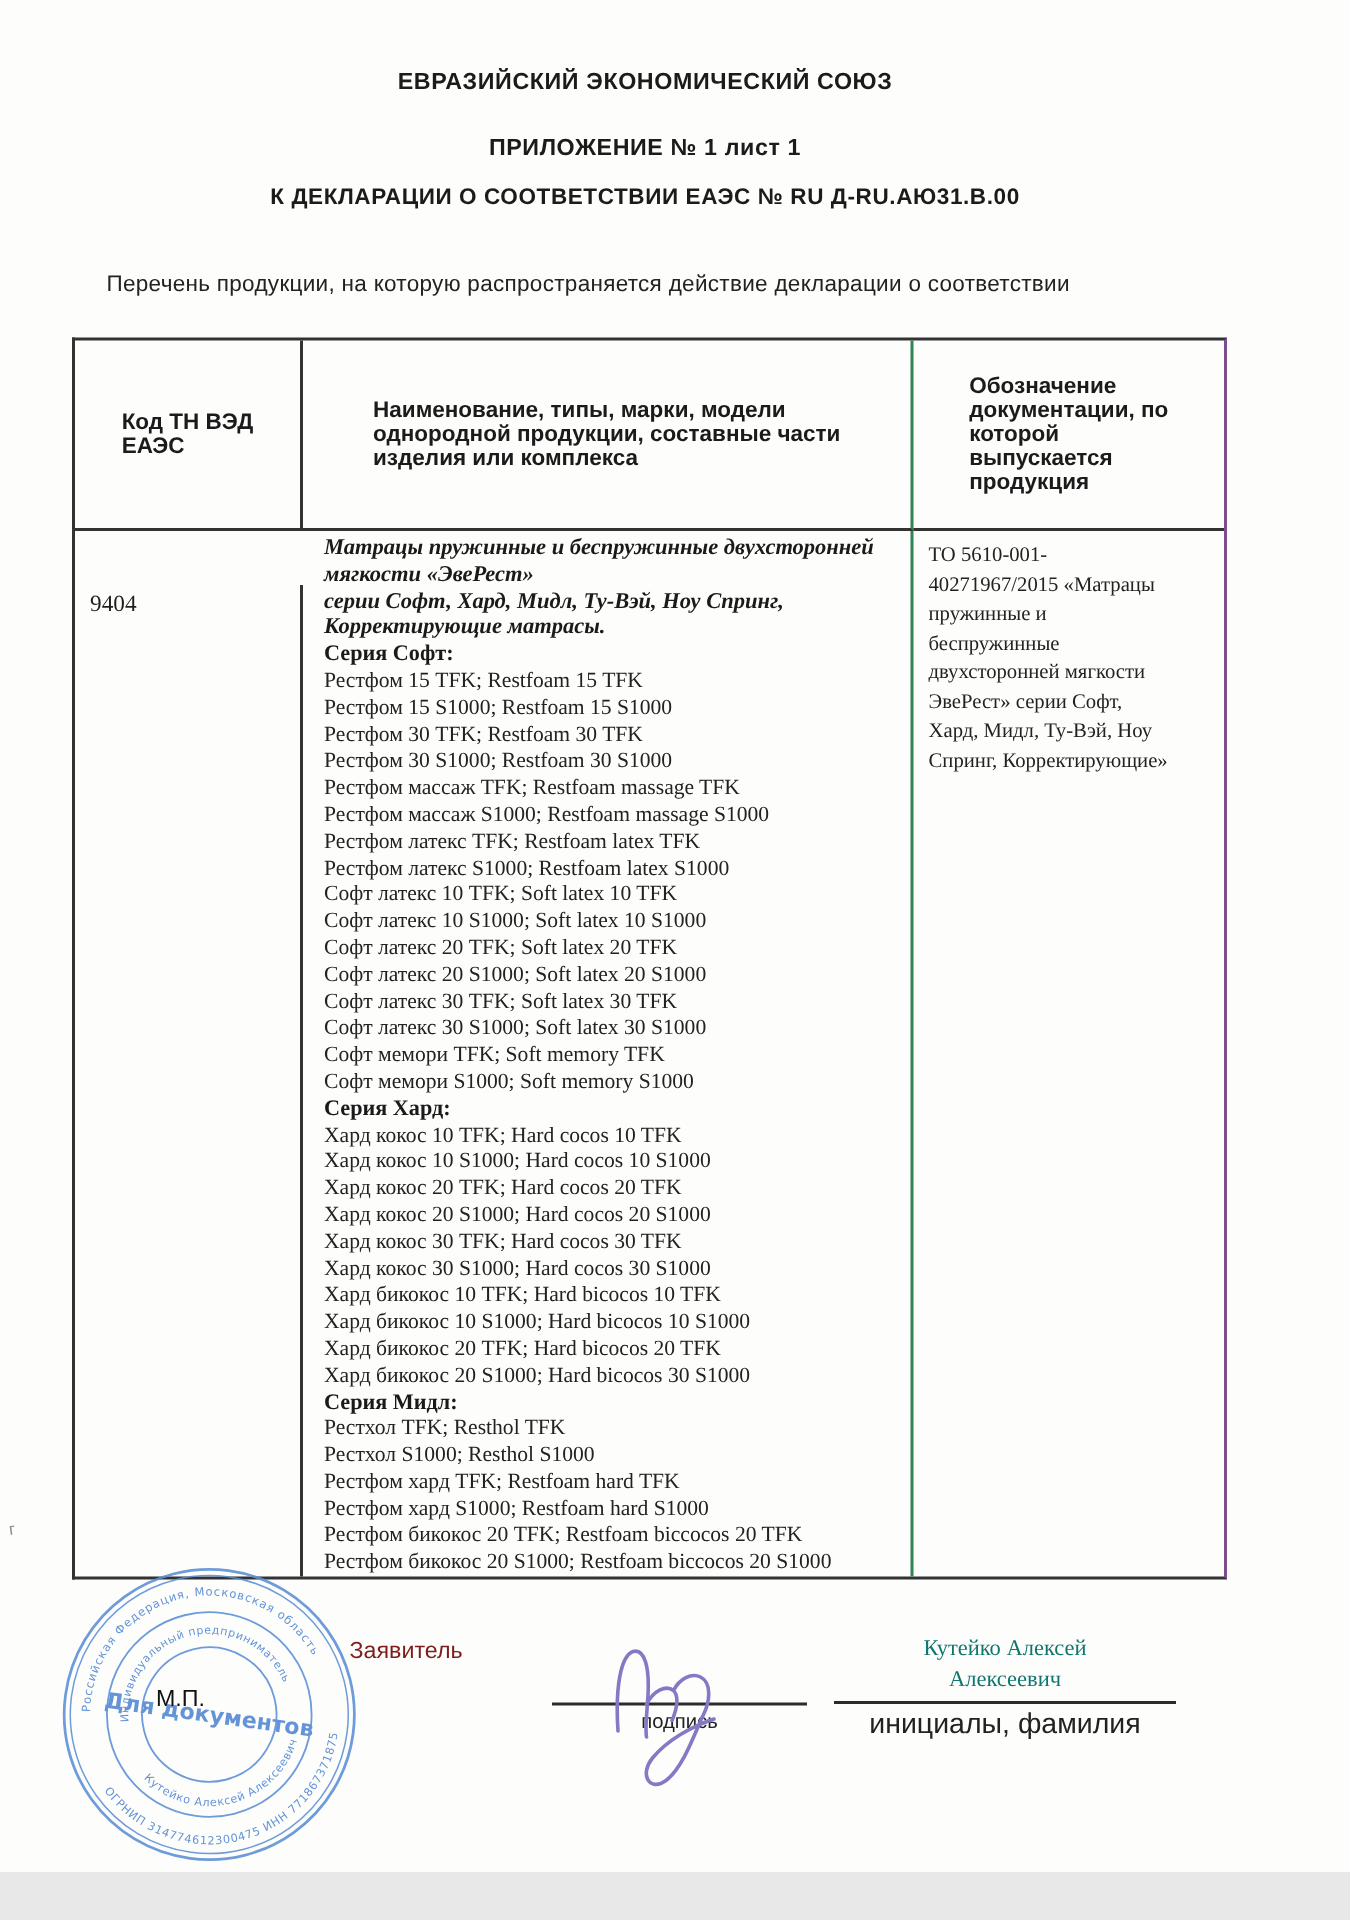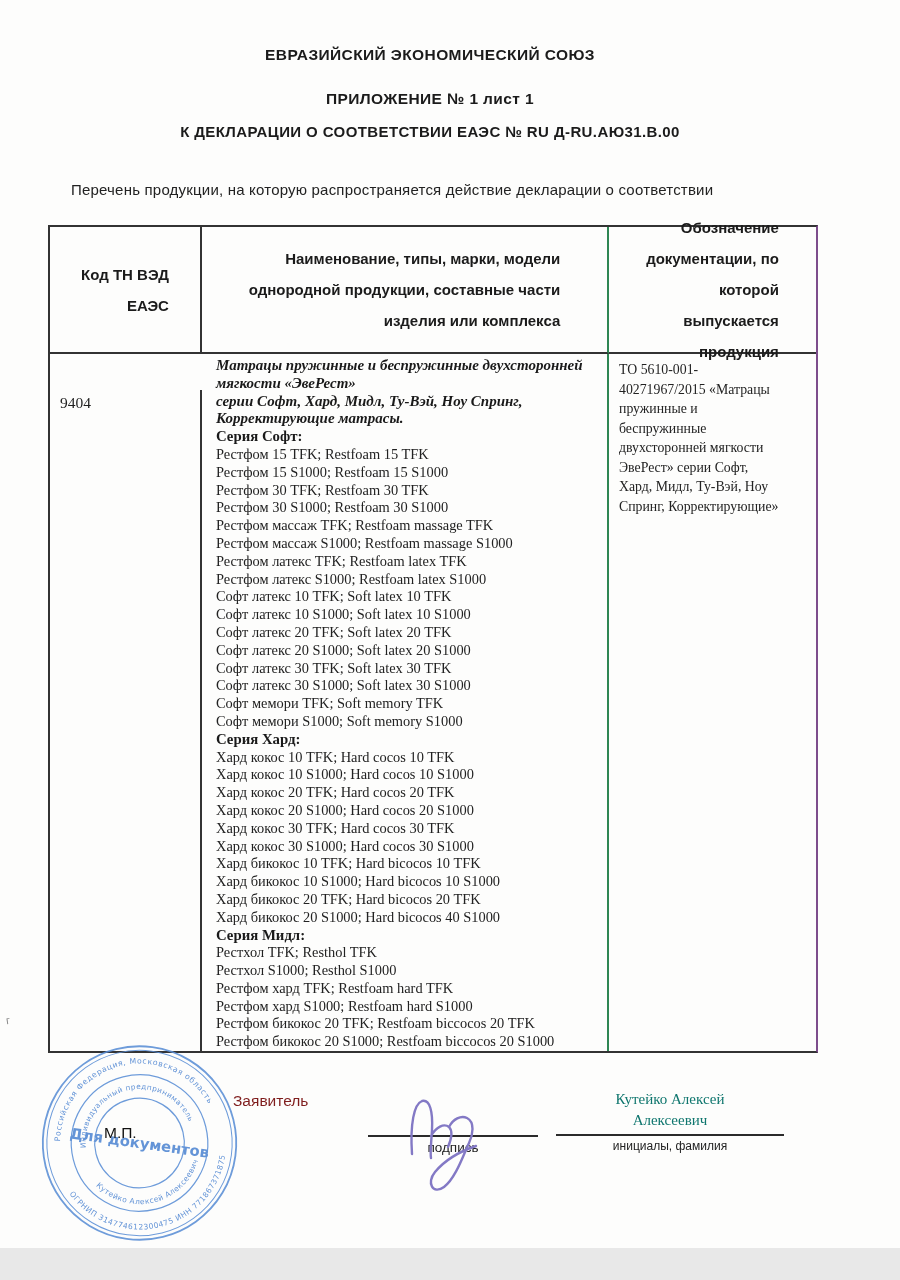--- a/index.html
+++ b/index.html
@@ -9,42 +9,42 @@
   .title{left:0;width:860px;text-align:center;font-weight:bold;font-size:15.5px;
          letter-spacing:.4px;color:#1b1b1b;}
   .t1{top:46px;} .t2{top:90px;} .t3{top:123px;font-size:15px;text-align:center;}
   .intro{top:181px;left:71px;font-size:15px;letter-spacing:.2px;color:#222;}
 
   
   .tbl{left:48px;top:225px;width:766px;border:2px solid #333;border-right-color:#7d4d8c;
        display:grid;grid-template-columns:152px 407px 1fr;grid-template-rows:127px auto;
        background:#fdfdfc;}
   .hc{border-bottom:2px solid #333;display:flex;align-items:center;justify-content:center;
-      text-align:right;font-weight:bold;font-size:15px;line-height:31px;white-space:pre-line;
+      text-align:left;font-weight:bold;font-size:15px;line-height:16px;white-space:pre-line;
       color:#1b1b1b;}
   .hc1{border-right:2px solid #333;}
   .hc2{border-right:2px solid #2e8653;}
   .bc{font-family:"Liberation Serif",serif;}
   .bc1{border-right:2px solid #333;font-size:15.5px;padding:4px 0 0 10px;margin-top:36px;}
   .bc2{border-right:2px solid #2e8653;padding:3px 18px 0 14px;}
   .bc3{font-size:13.8px;line-height:19.5px;padding:6px 4px 0 10px;white-space:pre-line;
        color:#222;}
   .pline{font-size:14.4px;line-height:17.8px;white-space:nowrap;color:#222;}
   .pline.bi{font-weight:bold;font-style:italic;font-size:15px;color:#1a1a1a;}
   .pline.b{font-weight:bold;font-size:14.8px;color:#1a1a1a;}
 
   
   .mp{left:104px;top:1092px;font-size:15.5px;color:#111;z-index:3;margin-top:32px;}
   .applicant{left:233px;top:1092px;font-size:15.5px;color:#7f1d1d;}
   .sig-line{left:368px;top:1135px;width:170px;border-top:2.2px solid #2b2b2b;height:0;}
   .sig-cap{left:368px;top:1140px;width:170px;text-align:center;font-size:13.5px;color:#222;}
   .name{left:556px;top:1089px;width:228px;text-align:center;white-space:pre-line;
         font-family:"Liberation Serif",serif;font-size:15px;line-height:21px;color:#0f766e;}
   .name-line{left:556px;top:1134px;width:228px;border-top:2.2px solid #2b2b2b;height:0;}
-  .name-cap{left:556px;top:1139px;width:228px;text-align:center;font-size:12px;color:#222;}
+  .name-cap{left:556px;top:1139px;width:228px;text-align:center;font-size:19px;color:#222;}
   .stamp{left:28px;top:1038px;width:224px;height:214px;transform:rotate(-14deg);opacity:.88;z-index:2;}
   .sig-svg{left:398px;top:1090px;width:120px;height:112px;z-index:2;}
   .artifact{left:6px;top:1014px;font-size:11px;color:#888;transform:rotate(-8deg);}
 </style>
 </head>
 <body>
 
 <div class="page">
 
   <div class="abs title t1">ЕВРАЗИЙСКИЙ ЭКОНОМИЧЕСКИЙ СОЮЗ</div>
@@ -91,21 +91,21 @@
         <div class="pline b">Серия Хард:</div>
         <div class="pline">Хард кокос 10 TFK; Hard cocos 10 TFK</div>
         <div class="pline">Хард кокос 10 S1000; Hard cocos 10 S1000</div>
         <div class="pline">Хард кокос 20 TFK; Hard cocos 20 TFK</div>
         <div class="pline">Хард кокос 20 S1000; Hard cocos 20 S1000</div>
         <div class="pline">Хард кокос 30 TFK; Hard cocos 30 TFK</div>
         <div class="pline">Хард кокос 30 S1000; Hard cocos 30 S1000</div>
         <div class="pline">Хард бикокос 10 TFK; Hard bicocos 10 TFK</div>
         <div class="pline">Хард бикокос 10 S1000; Hard bicocos 10 S1000</div>
         <div class="pline">Хард бикокос 20 TFK; Hard bicocos 20 TFK</div>
-        <div class="pline">Хард бикокос 20 S1000; Hard bicocos 40 S1000</div>
+        <div class="pline">Хард бикокос 20 S1000; Hard bicocos 30 S1000</div>
         <div class="pline b">Серия Мидл:</div>
         <div class="pline">Рестхол TFK; Resthol TFK</div>
         <div class="pline">Рестхол S1000; Resthol S1000</div>
         <div class="pline">Рестфом хард TFK; Restfoam hard TFK</div>
         <div class="pline">Рестфом хард S1000; Restfoam hard S1000</div>
         <div class="pline">Рестфом бикокос 20 TFK; Restfoam biccocos 20 TFK</div>
         <div class="pline">Рестфом бикокос 20 S1000; Restfoam biccocos 20 S1000</div>
       </div>
     <div class="bc bc3">ТО 5610-001-
 40271967/2015 «Матрацы

